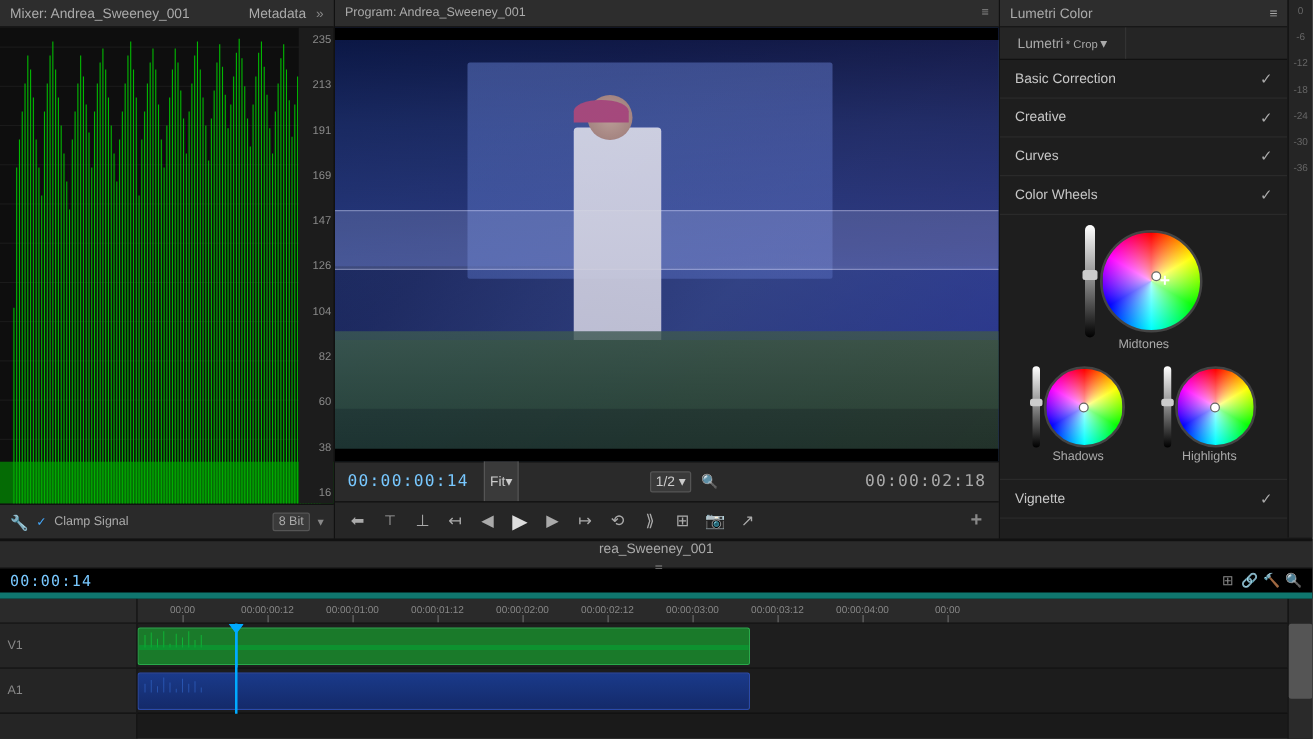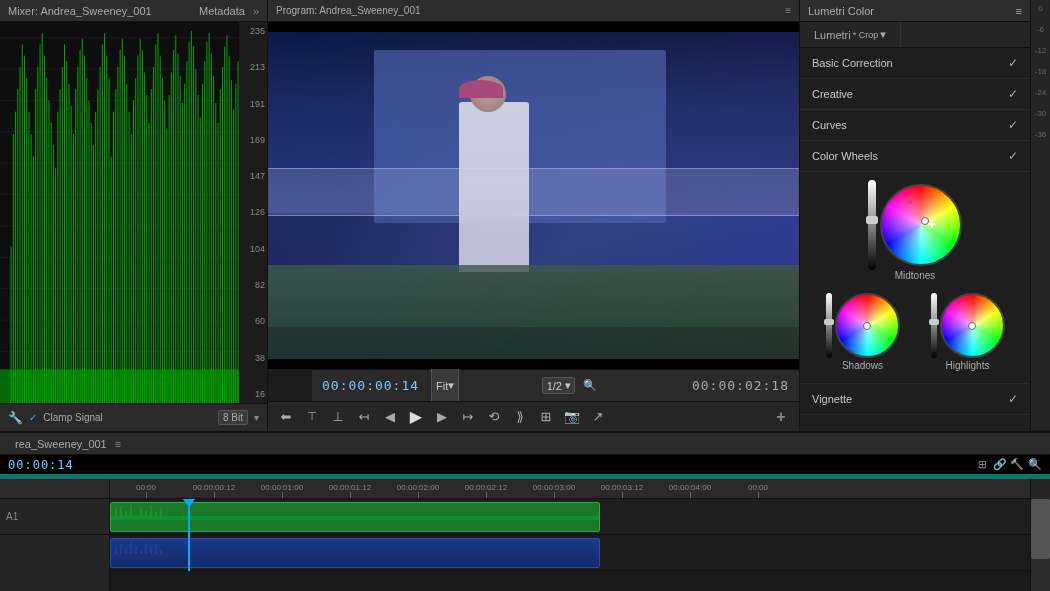--- a/index.html
+++ b/index.html
@@ -120,21 +120,20 @@
     }
 
     .program-controls {
       height: 32px;
       background: #2a2a2a;
       border-top: 1px solid #111;
       display: flex;
       align-items: center;
       padding: 0 10px;
       gap: 4px;
-      margin-left: 44px;
     }
     .timecode {
       font-size: 13px;
       color: #78c8ff;
       font-family: monospace;
       letter-spacing: 1px;
       margin-right: 8px;
     }
     .timecode-end {
       font-size: 13px;
@@ -346,25 +345,26 @@
       border-top: 2px solid #111;
       flex-shrink: 0;
       display: flex;
       flex-direction: column;
     }
     .timeline-header {
       height: 22px;
       background: #2a2a2a;
       display: flex;
       align-items: center;
-      padding: 0 15px;
+      padding: 0 0;
       border-bottom: 1px solid #111;
       font-size: 11px;
       color: #aaa;
       gap: 4px;
+      flex-direction: column;
     }
     .timeline-body {
       display: flex;
       flex: 1;
       overflow: hidden;
     }
     .timeline-track-headers {
       width: 110px;
       background: #252525;
       border-right: 1px solid #111;
@@ -859,20 +859,23 @@
     <span class="tl-icon" style="margin-left:2px;">🔗</span>
     <span class="tl-icon">🔨</span>
     <span class="tl-icon">🔍</span>
   </div>
 
   <div class="timeline-body">
 
     <div class="timeline-track-headers">
       <div style="height:20px; border-bottom:1px solid #111; background:#2a2a2a;"></div>
       <div style="height:36px; border-bottom:1px solid #111; background:#252525; display:flex; align-items:center; padding:0 6px;">
+        <span style="color:#888; font-size:10px;">V1</span>
+      </div>
+      <div style="height:36px; border-bottom:1px solid #111; background:#252525; display:flex; align-items:center; padding:0 6px;">
         <span style="color:#888; font-size:10px;">A1</span>
       </div>
       <div style="flex:1; background:#222;"></div>
     </div>
 
     <div class="timeline-main">
 
       <div class="timeline-ruler">
         <div class="ruler-marks">
           <div class="ruler-mark">

